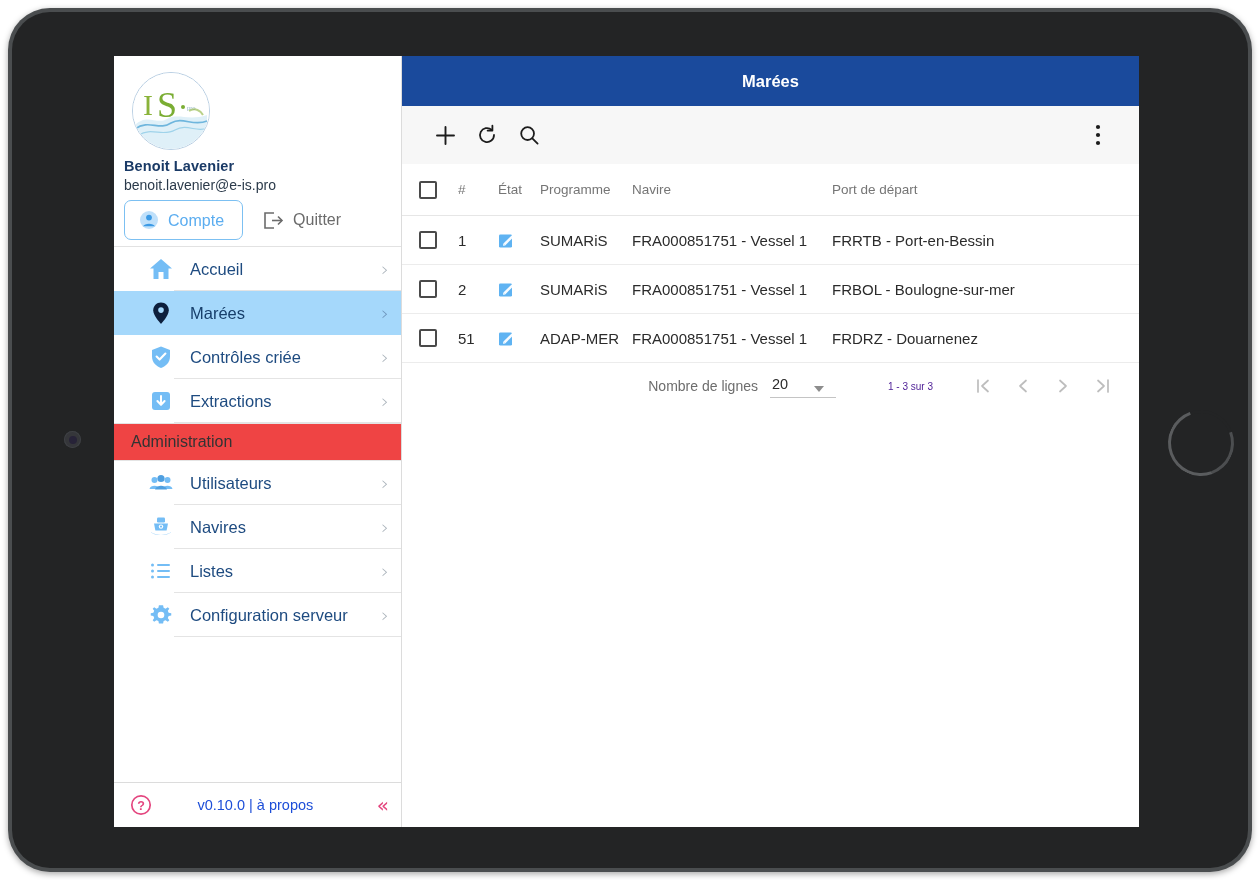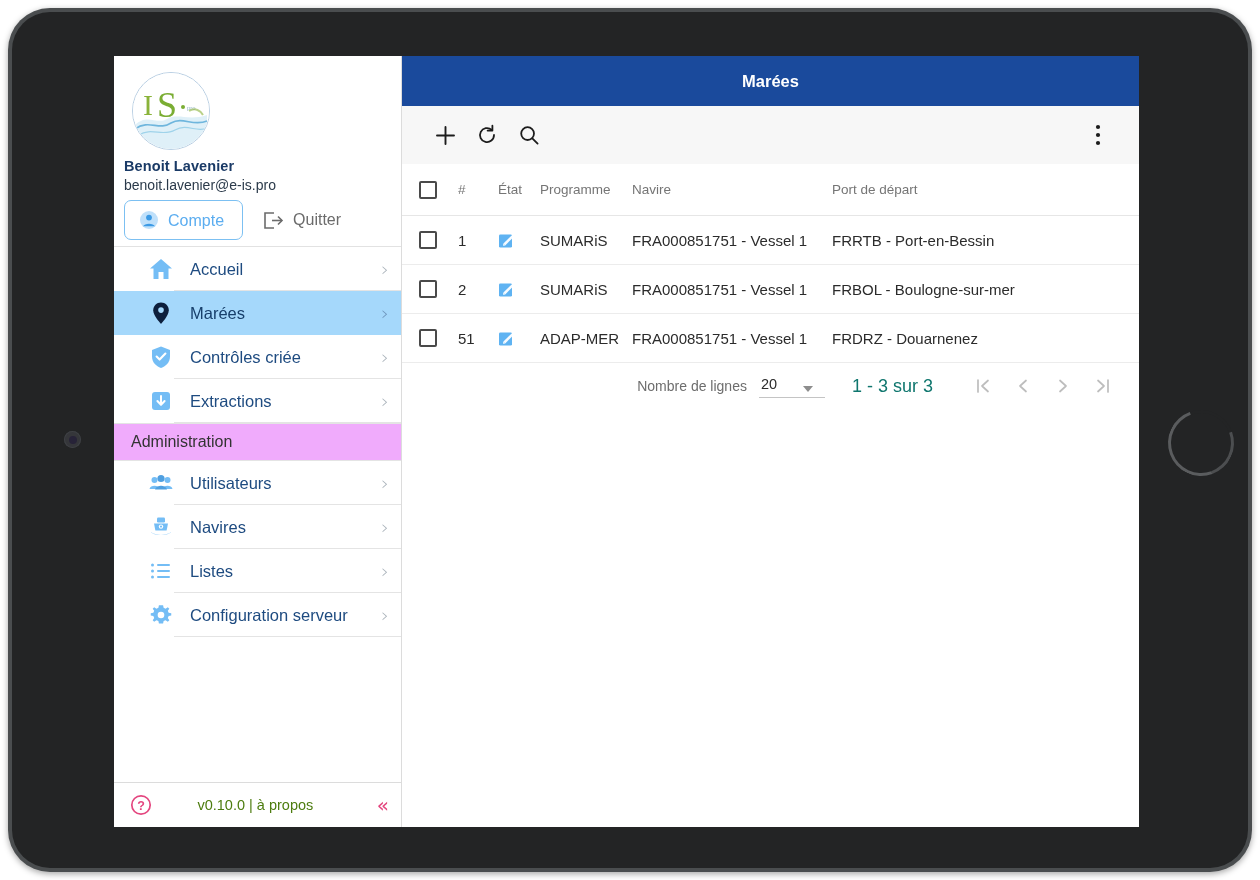--- a/index.html
+++ b/index.html
@@ -212,21 +212,21 @@
     height: 1px;
     background: #e4e4e4;
   }
   .menu-item.active .mi-rule { background: transparent; }
 
   .section-head {
     height: 38px;
     display: flex;
     align-items: center;
     padding-left: 17px;
-    background: #f0abfc;
+    background: #ef4444;
     font-size: 16px;
     color: #333333;
     border-top: 1px solid #e4e4e4;
     border-bottom: 1px solid #e4e4e4;
     box-sizing: border-box;
   }
 
   .sb-spacer { flex: 1; }
 
   .sb-foot {
@@ -238,21 +238,21 @@
     box-sizing: border-box;
   }
   .help-icon {
     width: 22px; height: 22px;
     flex: 0 0 22px;
   }
   .version-text {
     flex: 1;
     text-align: center;
     font-size: 14.5px;
-    color: #4d7c0f;
+    color: #1d4ed8;
     padding-right: 18px;
   }
   .collapse-btn {
     color: #e4467f;
     font-size: 20px;
     line-height: 1;
     cursor: pointer;
     font-family: "DejaVu Sans", sans-serif;
   }
 
@@ -364,21 +364,21 @@
     min-width: 60px;
     cursor: pointer;
   }
   .pg-value { font-size: 14.5px; color: #2b2b2b; }
   .pg-caret {
     width: 0; height: 0;
     border-left: 5.5px solid transparent;
     border-right: 5.5px solid transparent;
     border-top: 6px solid #8d8d8d;
   }
-  .pg-range { font-size: 18px; color: #0f766e; margin: 0 30px 0 27px; }
+  .pg-range { font-size: 10px; color: #4c1d95; margin: 0 30px 0 52px; }
   .pg-btn {
     width: 40px; height: 40px;
     display: flex; align-items: center; justify-content: center;
     color: #bdbdbd;
     cursor: pointer;
     background: transparent;
     border: none;
   }
 
   svg { display: block; }

